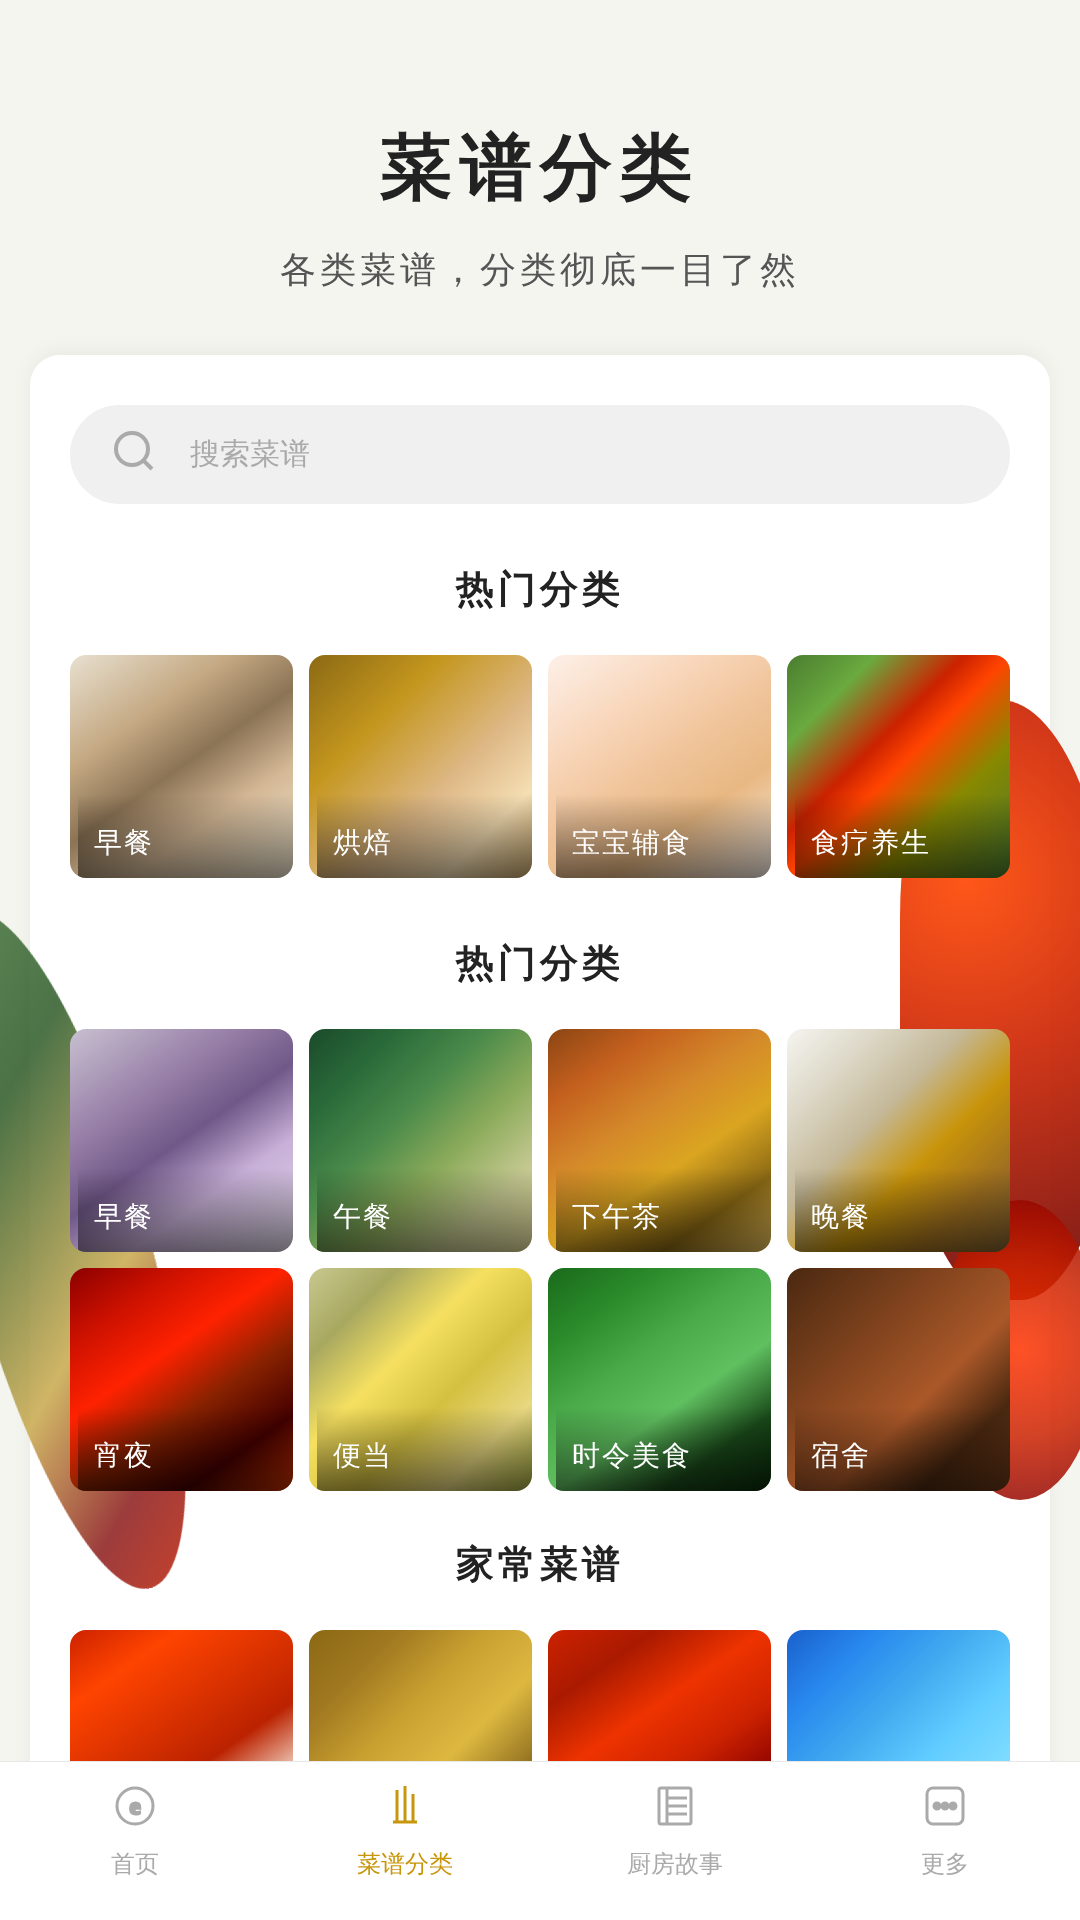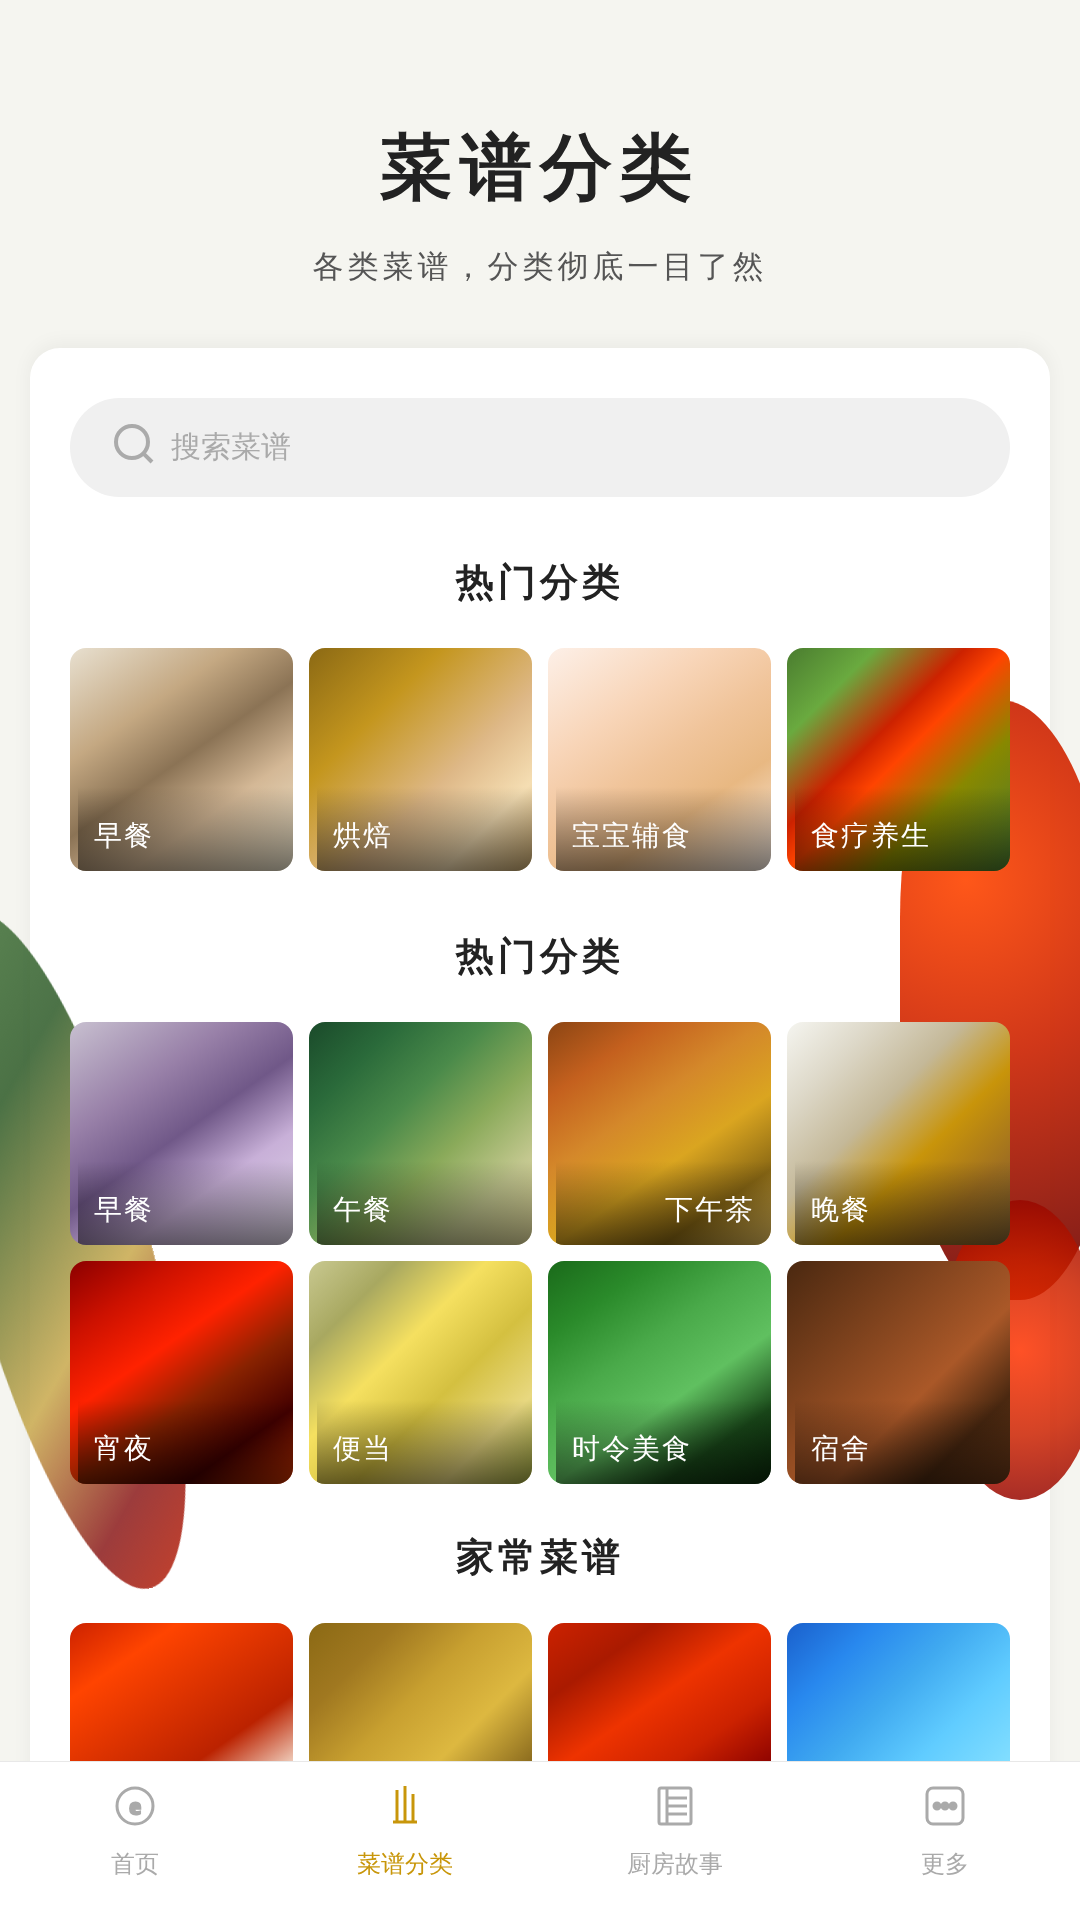--- a/index.html
+++ b/index.html
@@ -68,21 +68,21 @@
 
     .page-title {
       font-size: 72px;
       font-weight: 600;
       color: #222;
       letter-spacing: 8px;
       margin-bottom: 30px;
     }
 
     .page-subtitle {
-      font-size: 31px;
+      font-size: 36px;
       color: #555;
       letter-spacing: 4px;
     }
 
     
     .main-card {
       background: white;
       border-radius: 30px 30px 0 0;
       margin: 0 30px;
       padding: 50px 40px;
@@ -90,21 +90,21 @@
       box-shadow: 0 -4px 20px rgba(0,0,0,0.05);
     }
 
     
     .search-bar {
       background: #f0f0f0;
       border-radius: 50px;
       padding: 22px 40px;
       display: flex;
       align-items: center;
-      gap: 13px;
+      gap: 32px;
       margin-bottom: 60px;
     }
 
     .search-icon-wrap {
       color: #999;
       font-size: 30px;
     }
 
     .search-placeholder-text {
       font-size: 30px;
@@ -158,21 +158,20 @@
     .food-breakfast2 {
       background: linear-gradient(145deg, #c8c0d0 0%, #9880a8 30%, #705888 50%, #c8b0d8 70%, #e0d8e8 100%);
     }
 
     .food-lunch {
       background: linear-gradient(135deg, #1a4a2a 0%, #2a6a3a 20%, #4a8a4a 40%, #8aaa5a 60%, #c4c890 80%, #e8e0a0 100%);
     }
 
     .food-afternoon {
       background: linear-gradient(145deg, #8b4513 0%, #c4601e 20%, #d4882a 40%, #daa520 60%, #8b6914 80%, #f0c860 100%);
-      text-align: right;
     }
 
     .food-dinner {
       background: linear-gradient(135deg, #f5f5f0 0%, #ddd8c8 20%, #c4b898 40%, #c8940a 60%, #a07020 80%, #806030 100%);
     }
 
     .food-latenight {
       background: linear-gradient(145deg, #8b0000 0%, #cc1100 20%, #ff2200 40%, #882200 60%, #440000 80%, #cc3300 100%);
       padding-left: 8px;
     }

